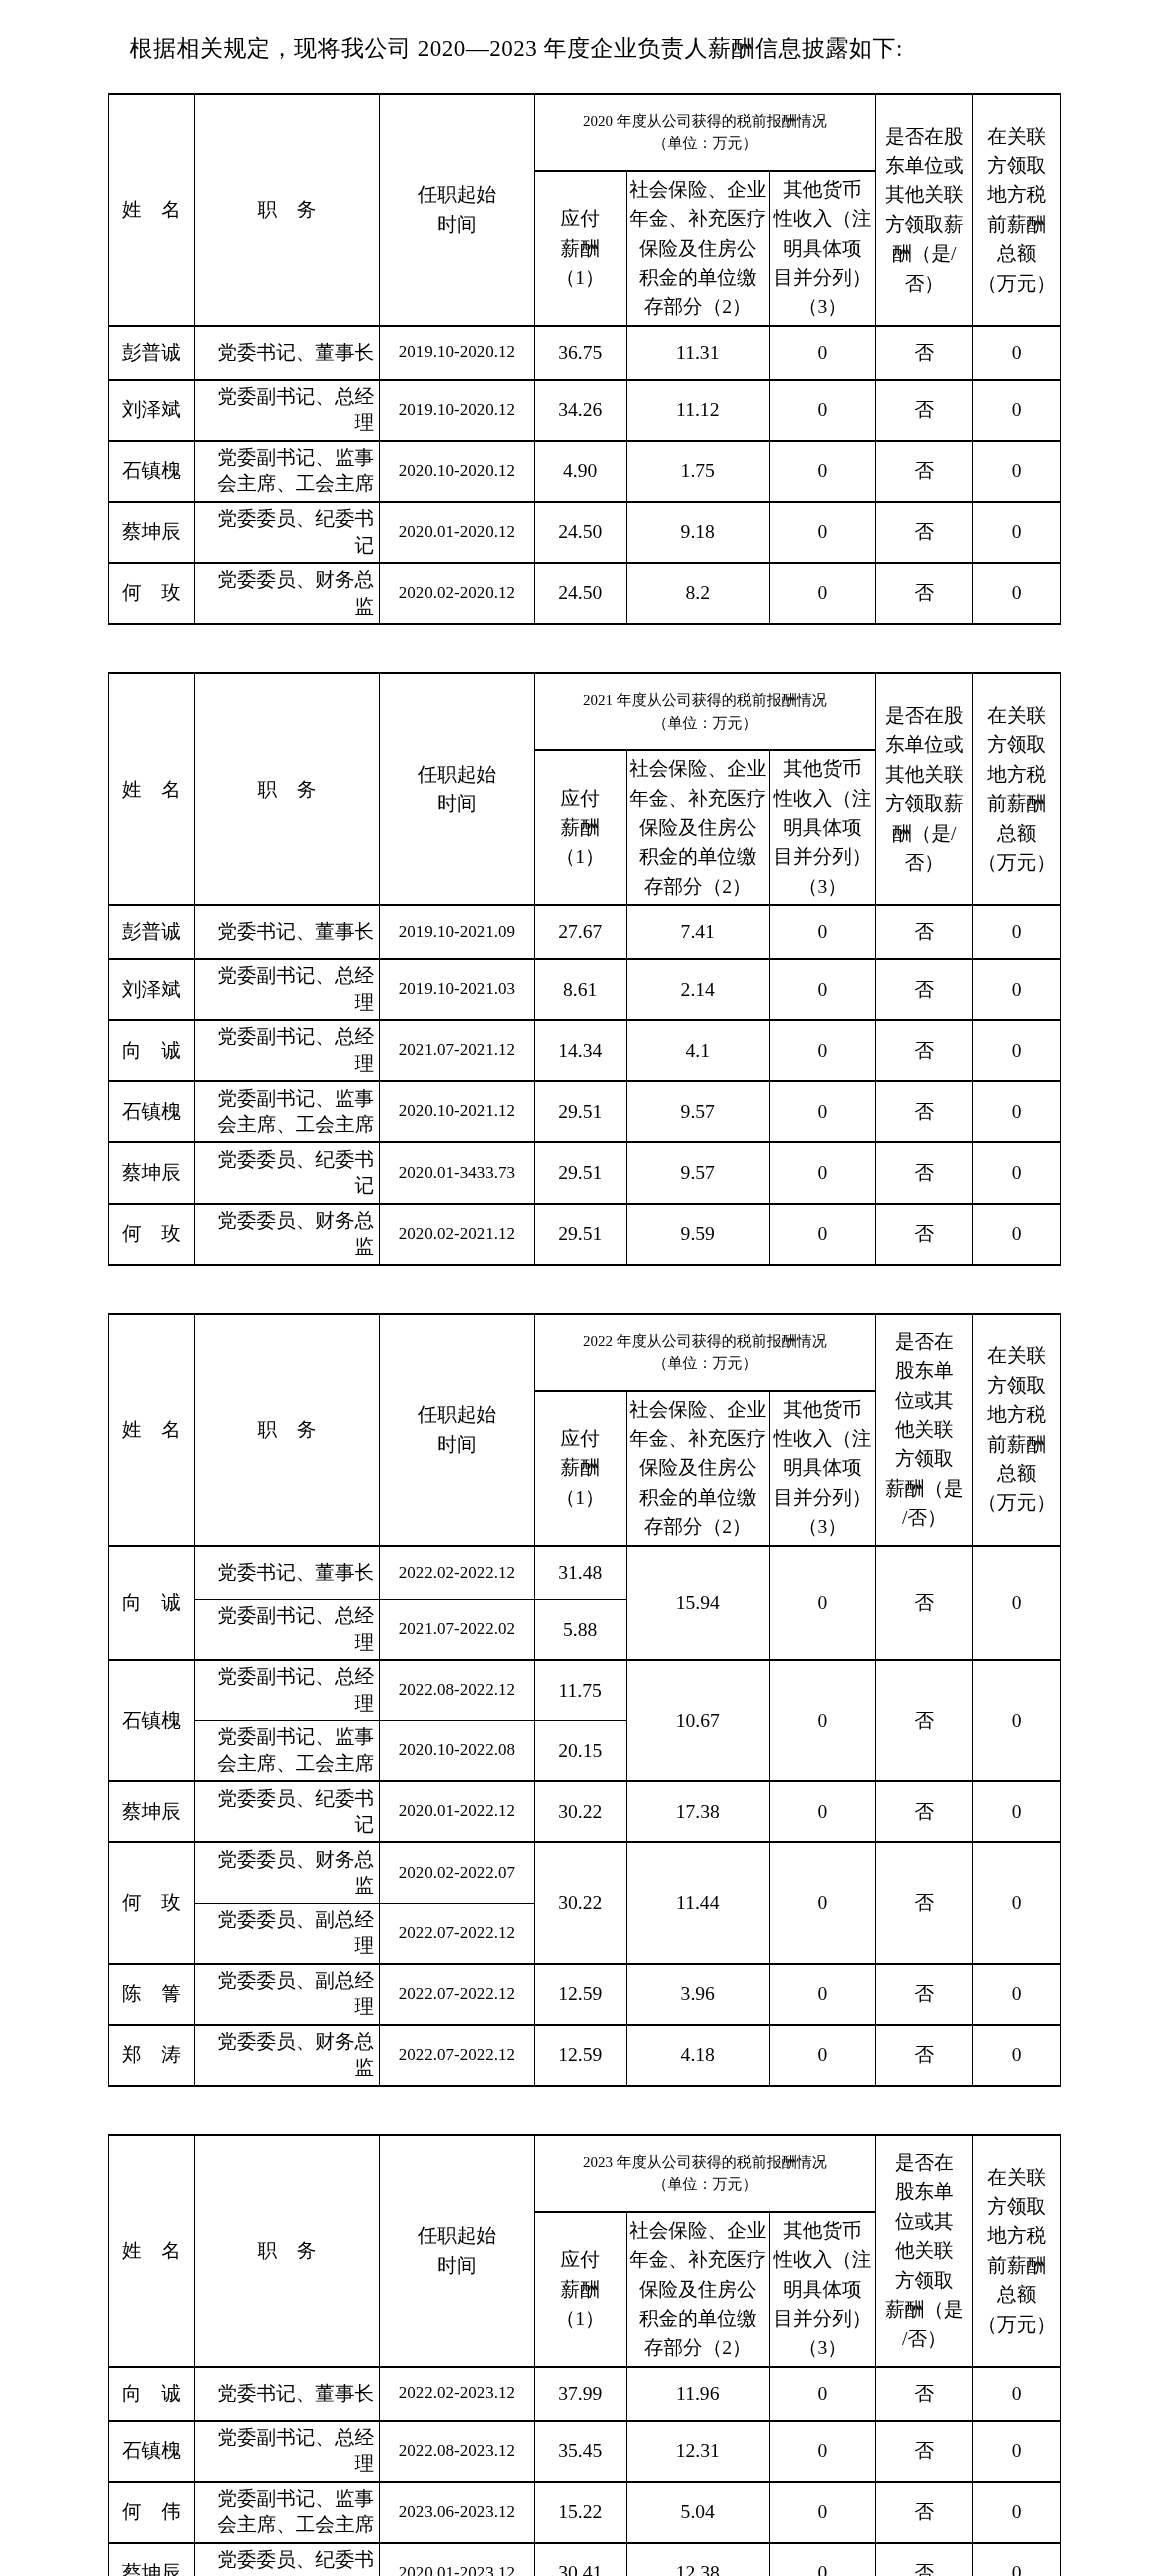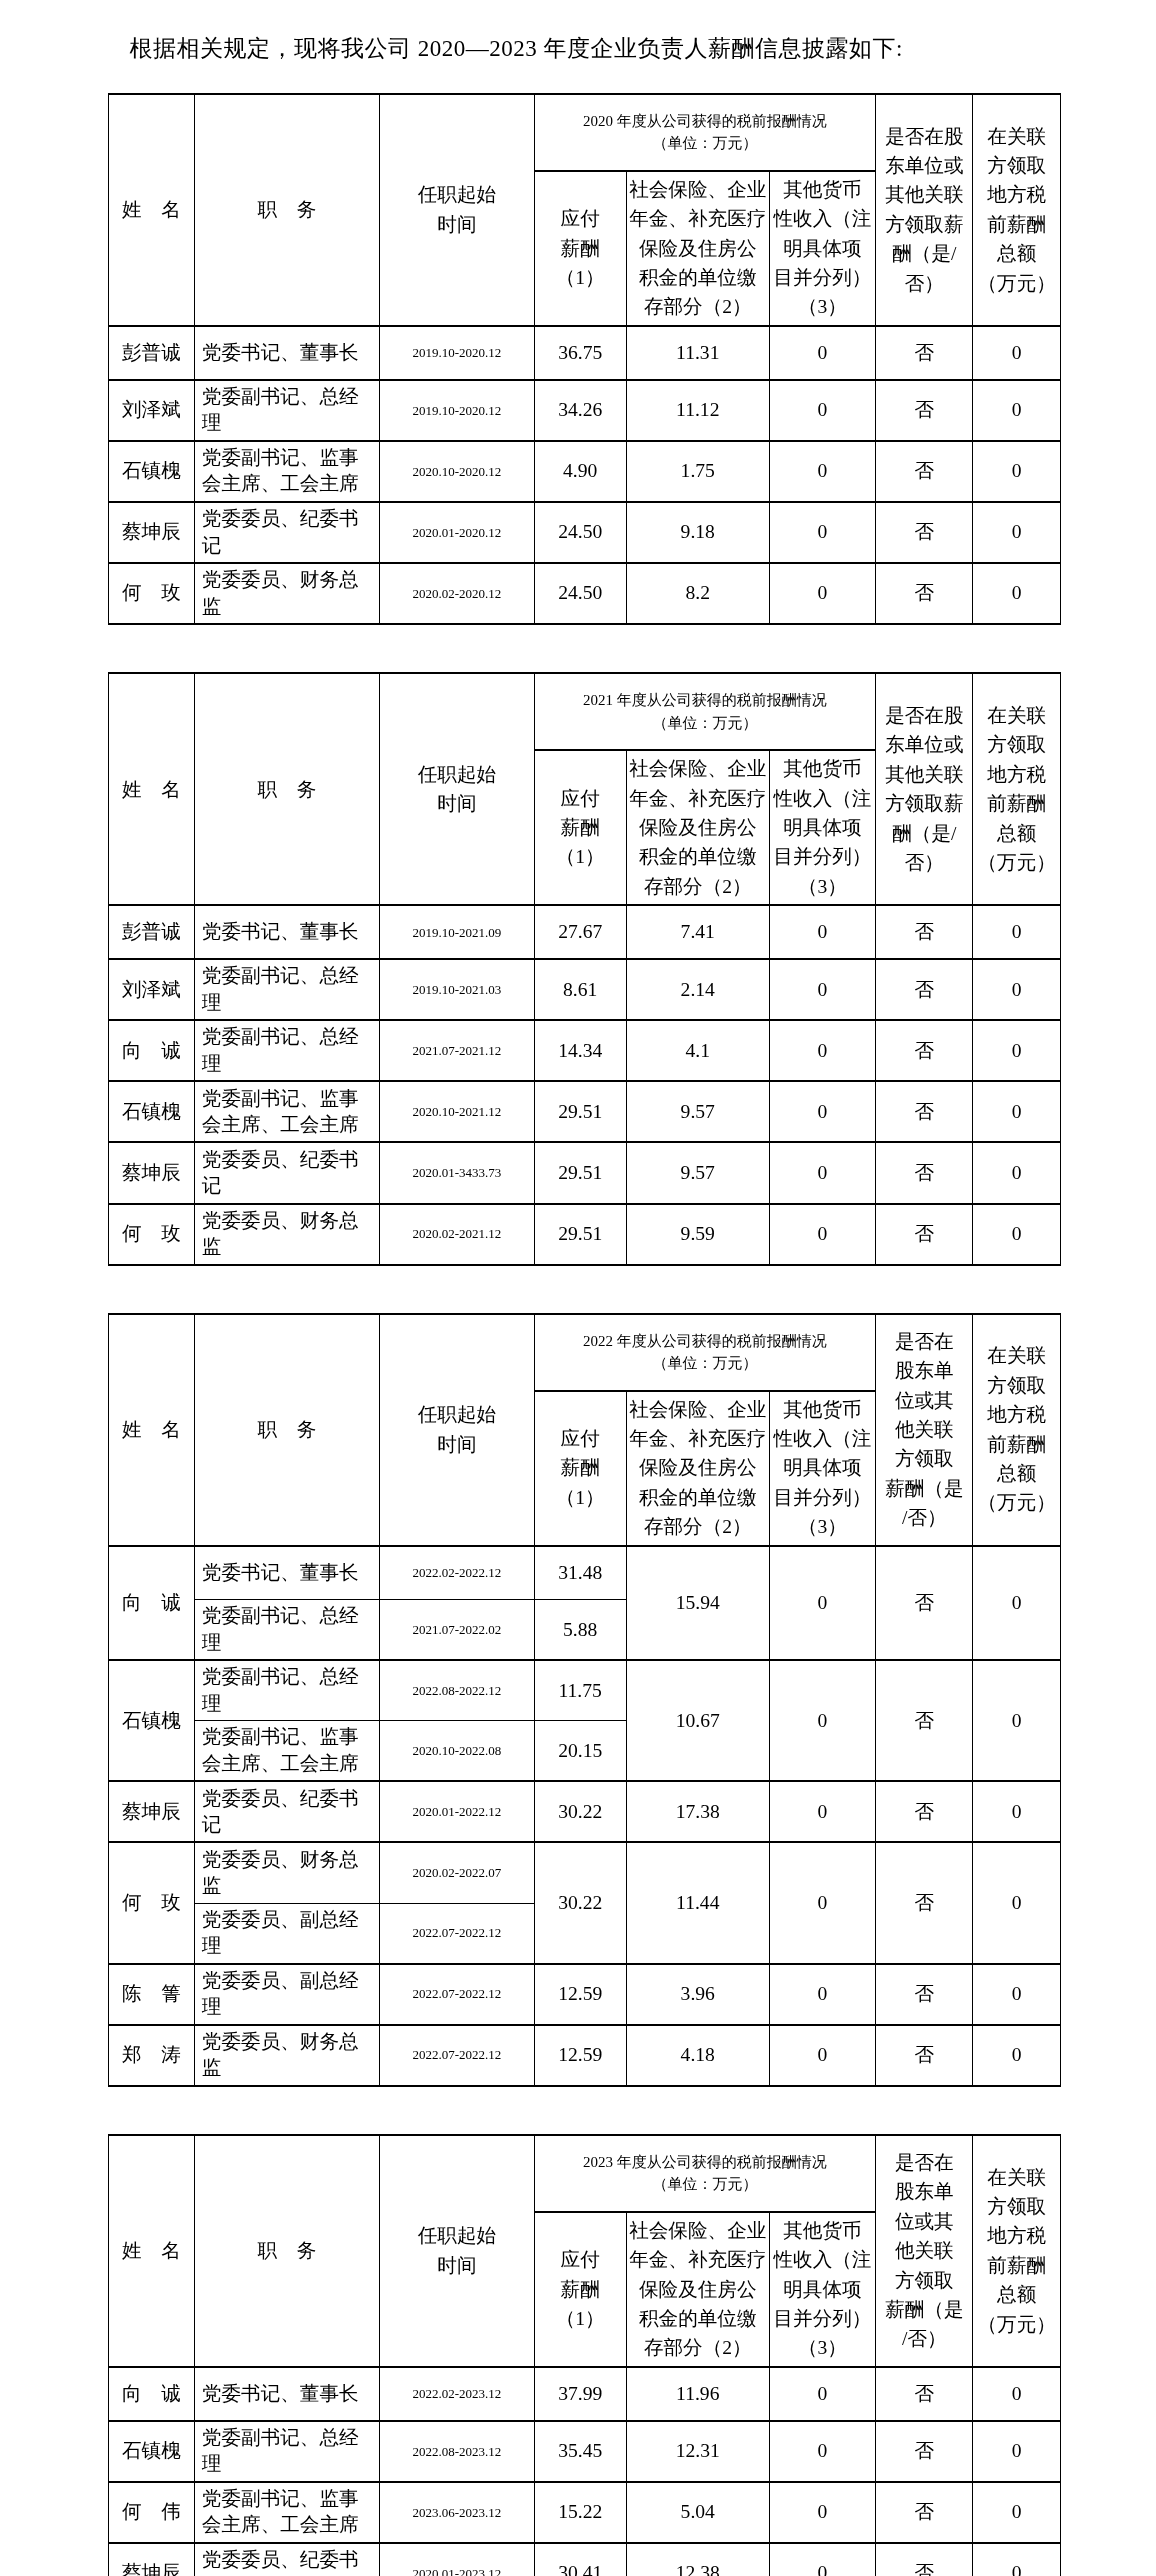--- a/index.html
+++ b/index.html
@@ -46,27 +46,27 @@
   
   td.hd {
     white-space: pre-line;
     line-height: 1.5;
     padding: 3.1px 1px;
   }
   tr.h1 { height: 77px; }
   td.yt { font-size: 15px; }
   tr.body { height: 54px; }
   td.pos {
-    text-align: left;
+    text-align: right;
     padding-left: 7.2px;
     padding-right: 5.2px;
   }
   td.date {
     white-space: nowrap;
-    font-size: 13px;
+    font-size: 17px;
     margin-top: 9px;
   }
   
   td.tb2 { border-bottom-width: 1px; }
   td.tt2 { border-top-width: 1px; }
 </style>
 </head>
 <body>
 
 <div class="doc">

